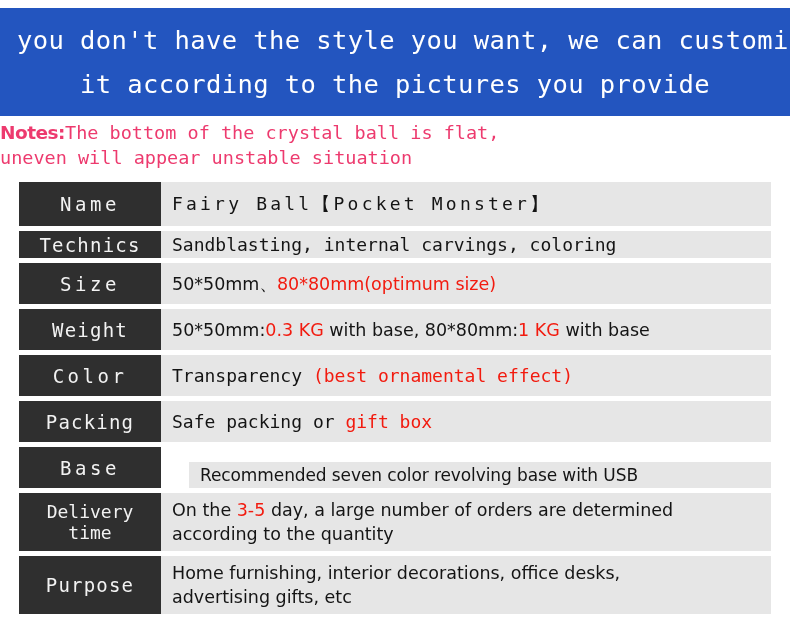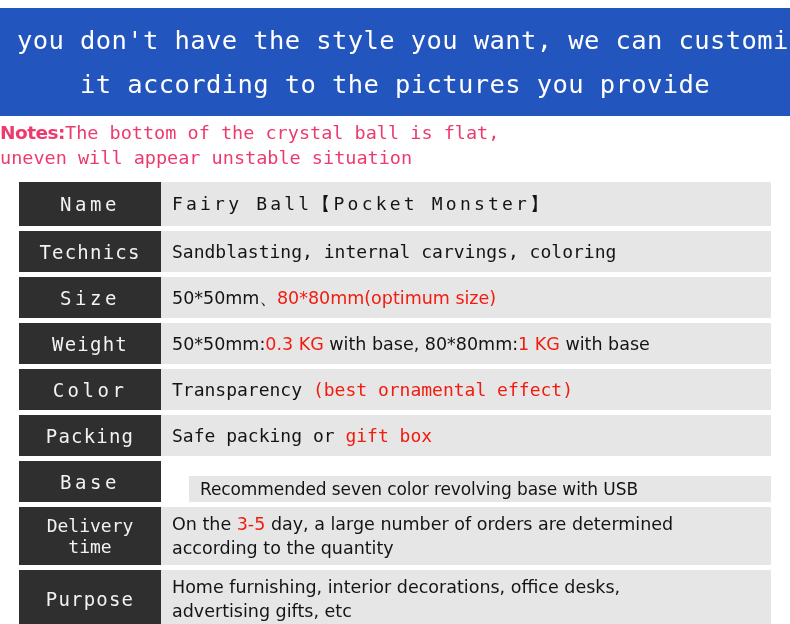--- a/index.html
+++ b/index.html
@@ -127,21 +127,21 @@
     font-size: 17.5px;
     letter-spacing: 0px;
   }
 
   .vline { white-space: nowrap; }
 
   .red { color: #f21b0f; }
 
   
   .h-name     { height: 44px; border-radius: 11px; }
-  .h-technics { height: 41px; }
+  .h-technics { height: 27px; }
   .h-size     { height: 41px; }
   .h-weight   { height: 41px; }
   .h-color    { height: 41px; }
   .h-packing  { height: 41px; }
   .h-base     { height: 41px; gap: 28px; }
   .h-delivery { height: 58px; }
   .h-purpose  { height: 58px; }
 </style>
 </head>
 <body>

